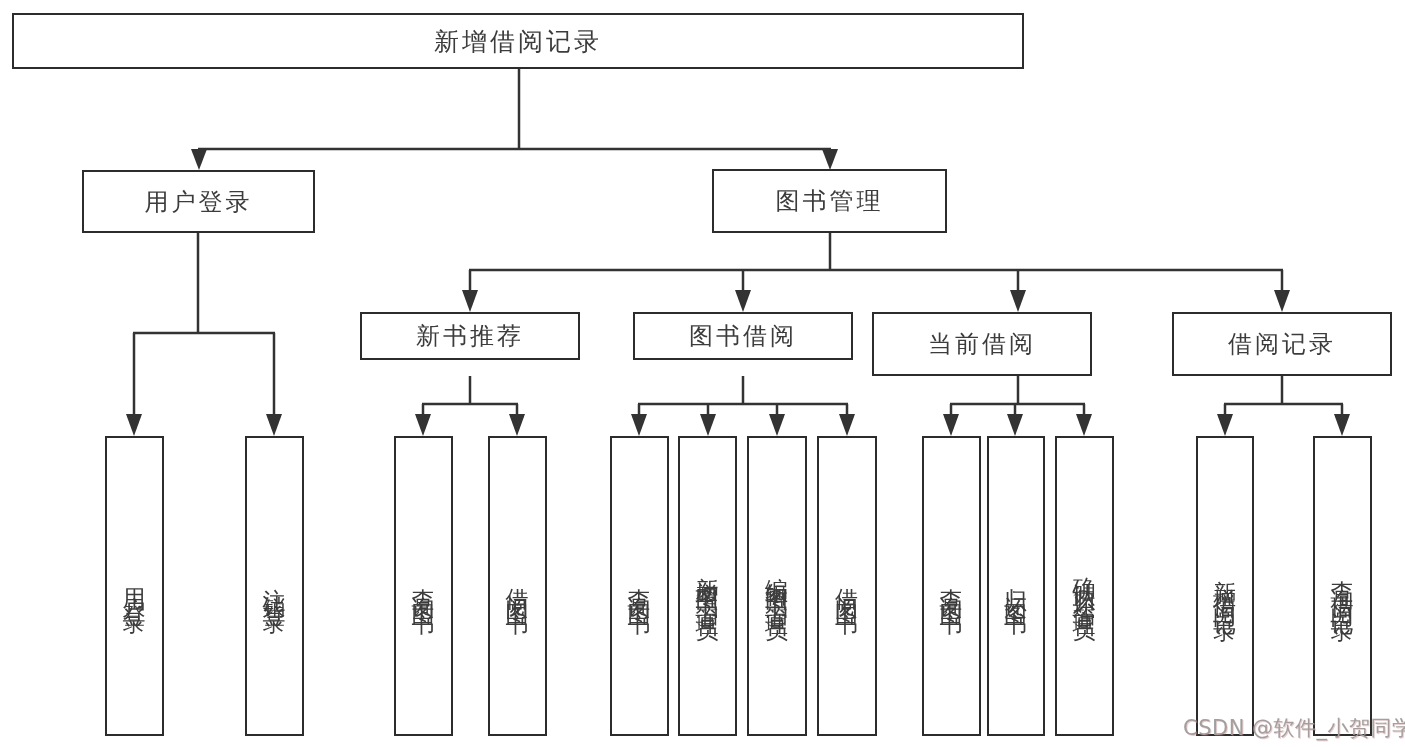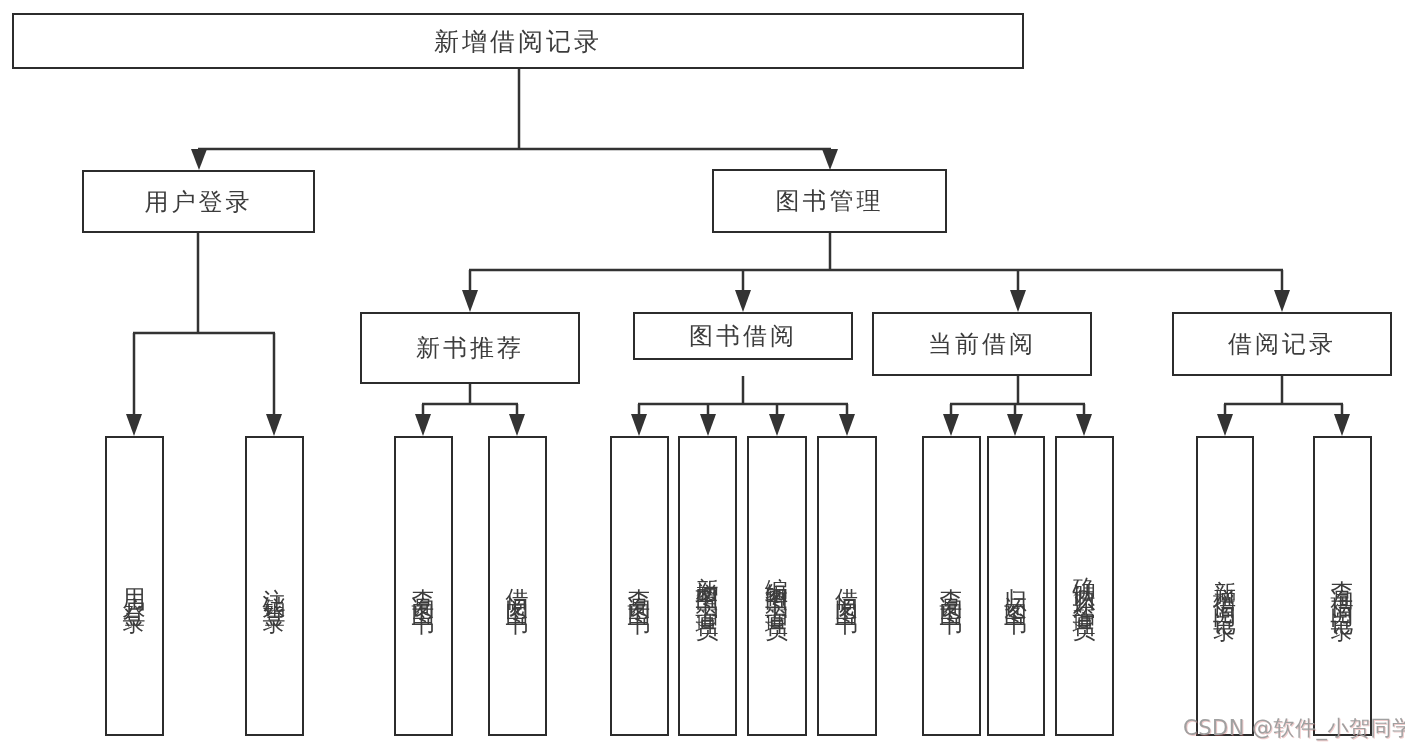--- a/index.html
+++ b/index.html
@@ -120,21 +120,21 @@
     <span>新增借阅记录</span>
   </div>
 
   <div class="node hnode" style="left:82px;top:170px;width:233px;height:63px">
     <span>用户登录</span>
   </div>
   <div class="node hnode" style="left:712px;top:169px;width:235px;height:64px">
     <span>图书管理</span>
   </div>
 
-  <div class="node hnode" style="left:360px;top:312px;width:220px;height:72px">
+  <div class="node hnode" style="left:360px;top:312px;width:220px;height:48px">
     <span>新书推荐</span>
   </div>
   <div class="node hnode" style="left:633px;top:312px;width:220px;height:48px">
     <span>图书借阅</span>
   </div>
   <div class="node hnode" style="left:872px;top:312px;width:220px;height:64px">
     <span>当前借阅</span>
   </div>
   <div class="node hnode" style="left:1172px;top:312px;width:220px;height:64px">
     <span>借阅记录</span>

